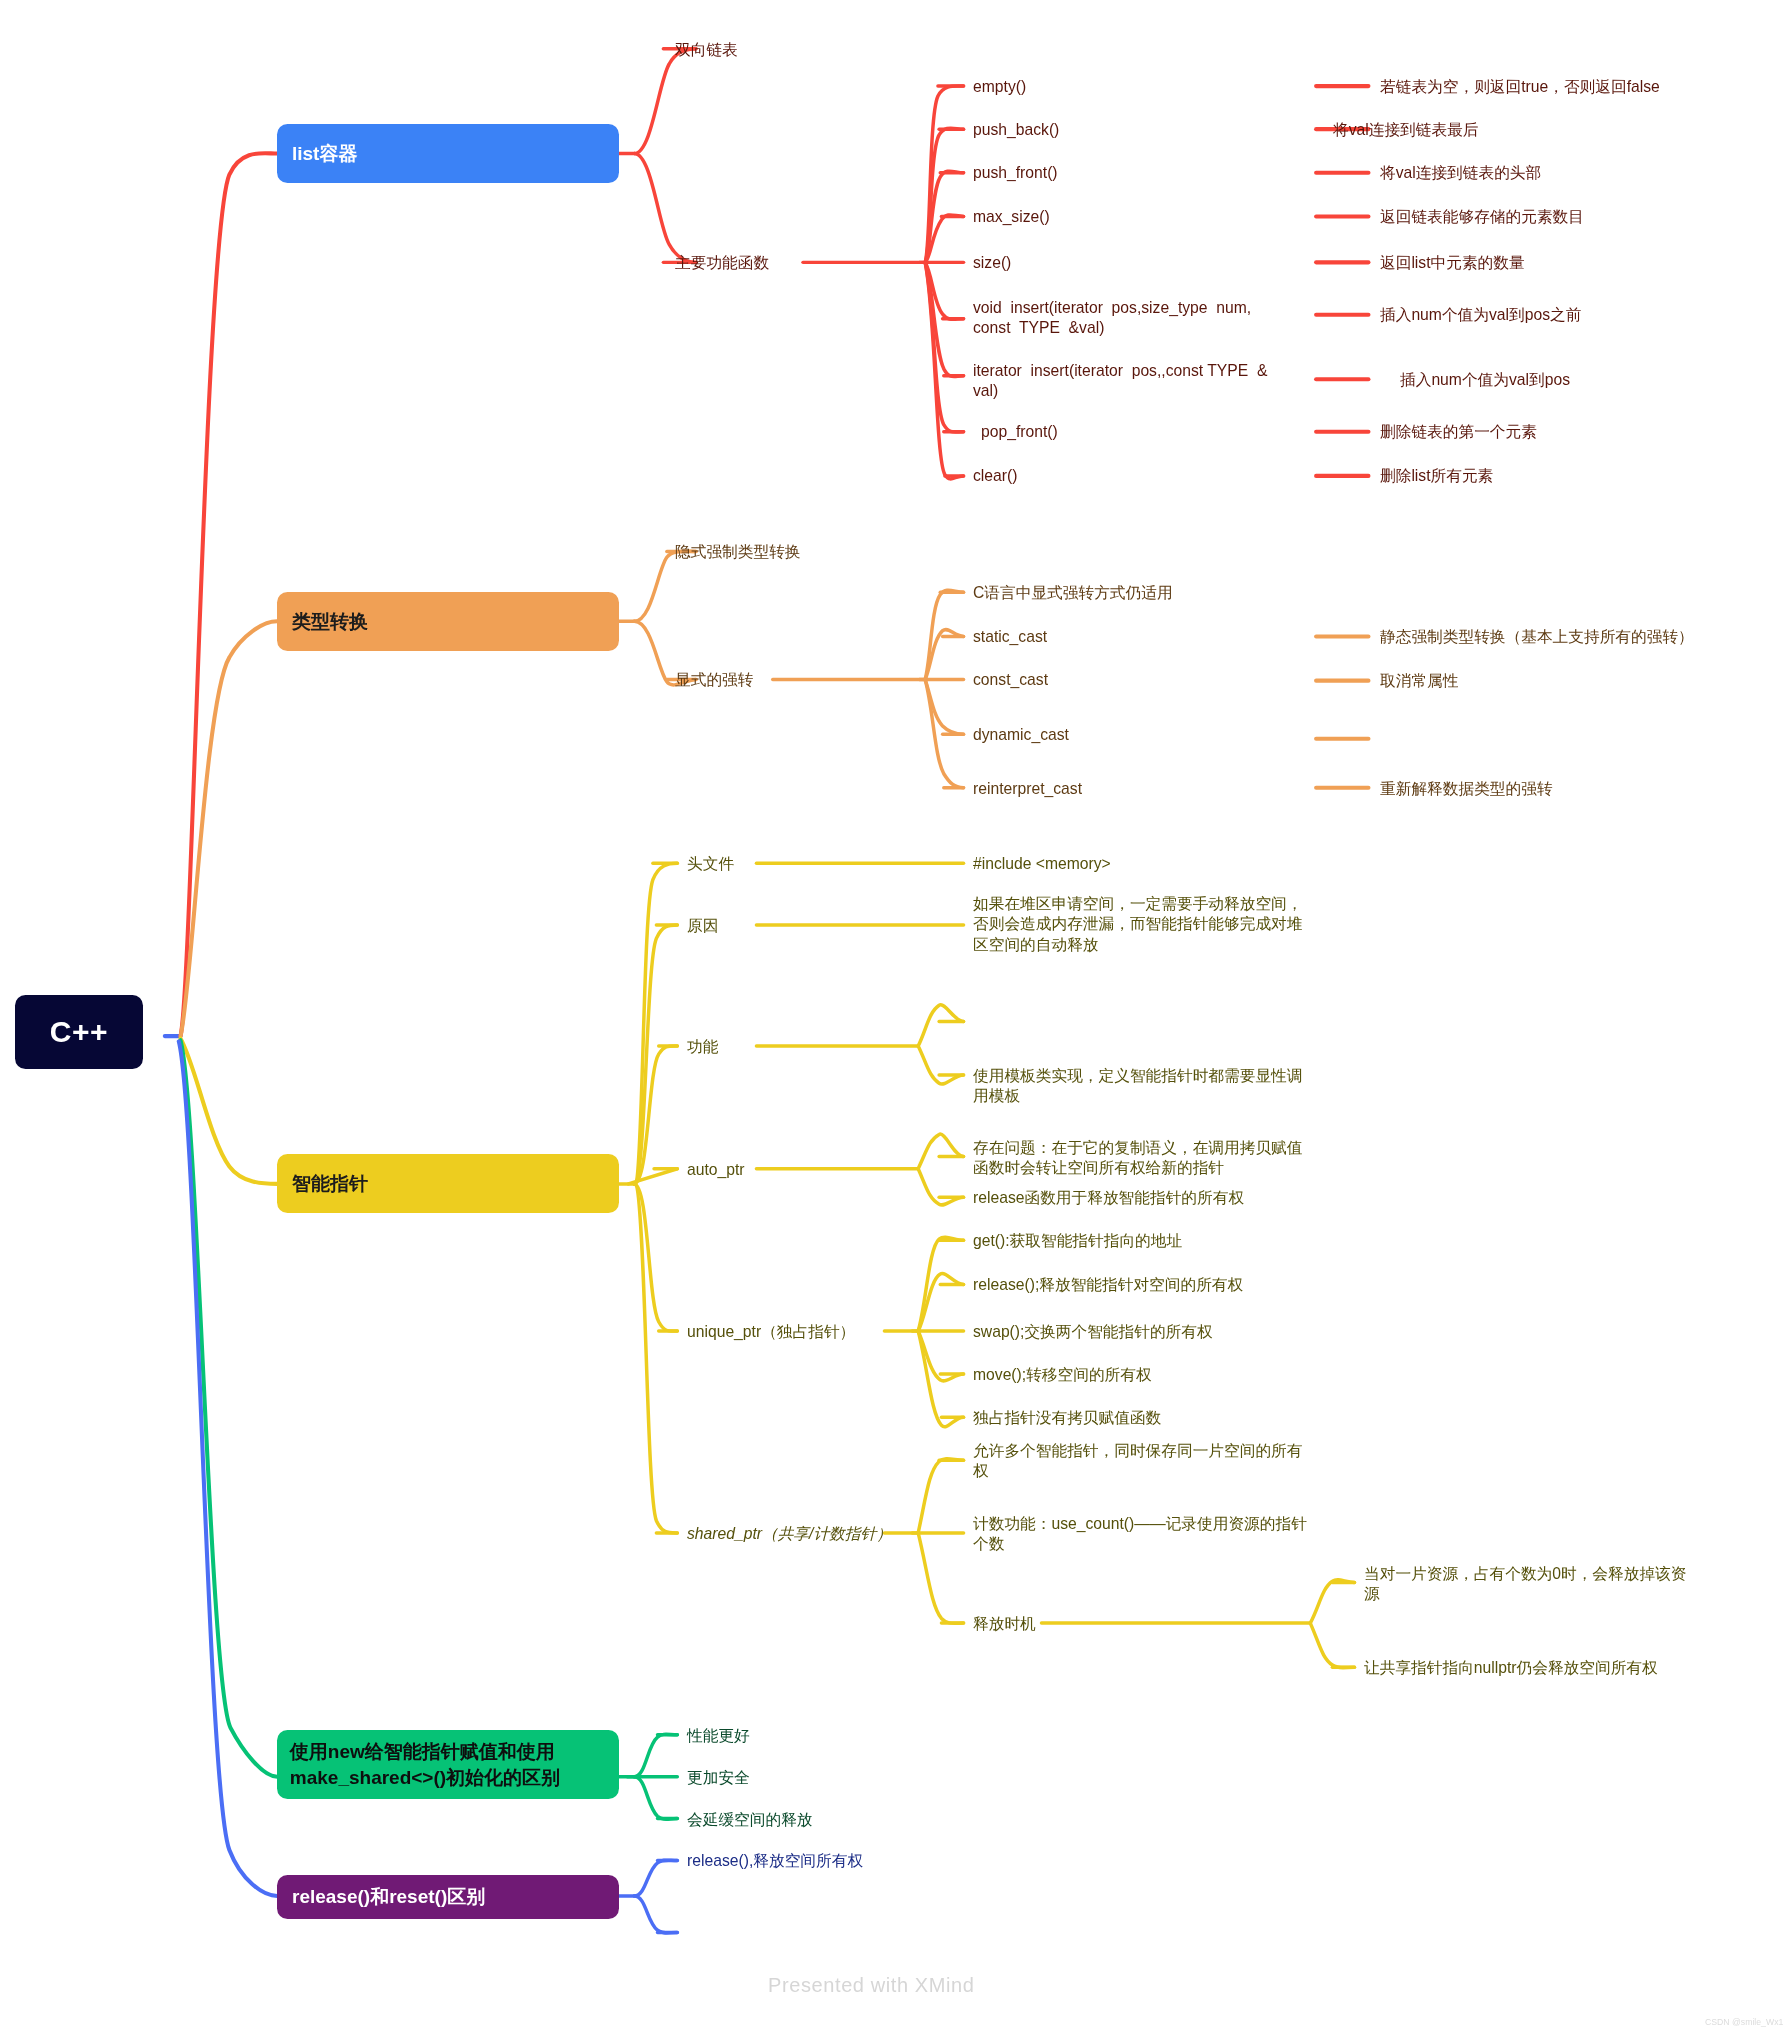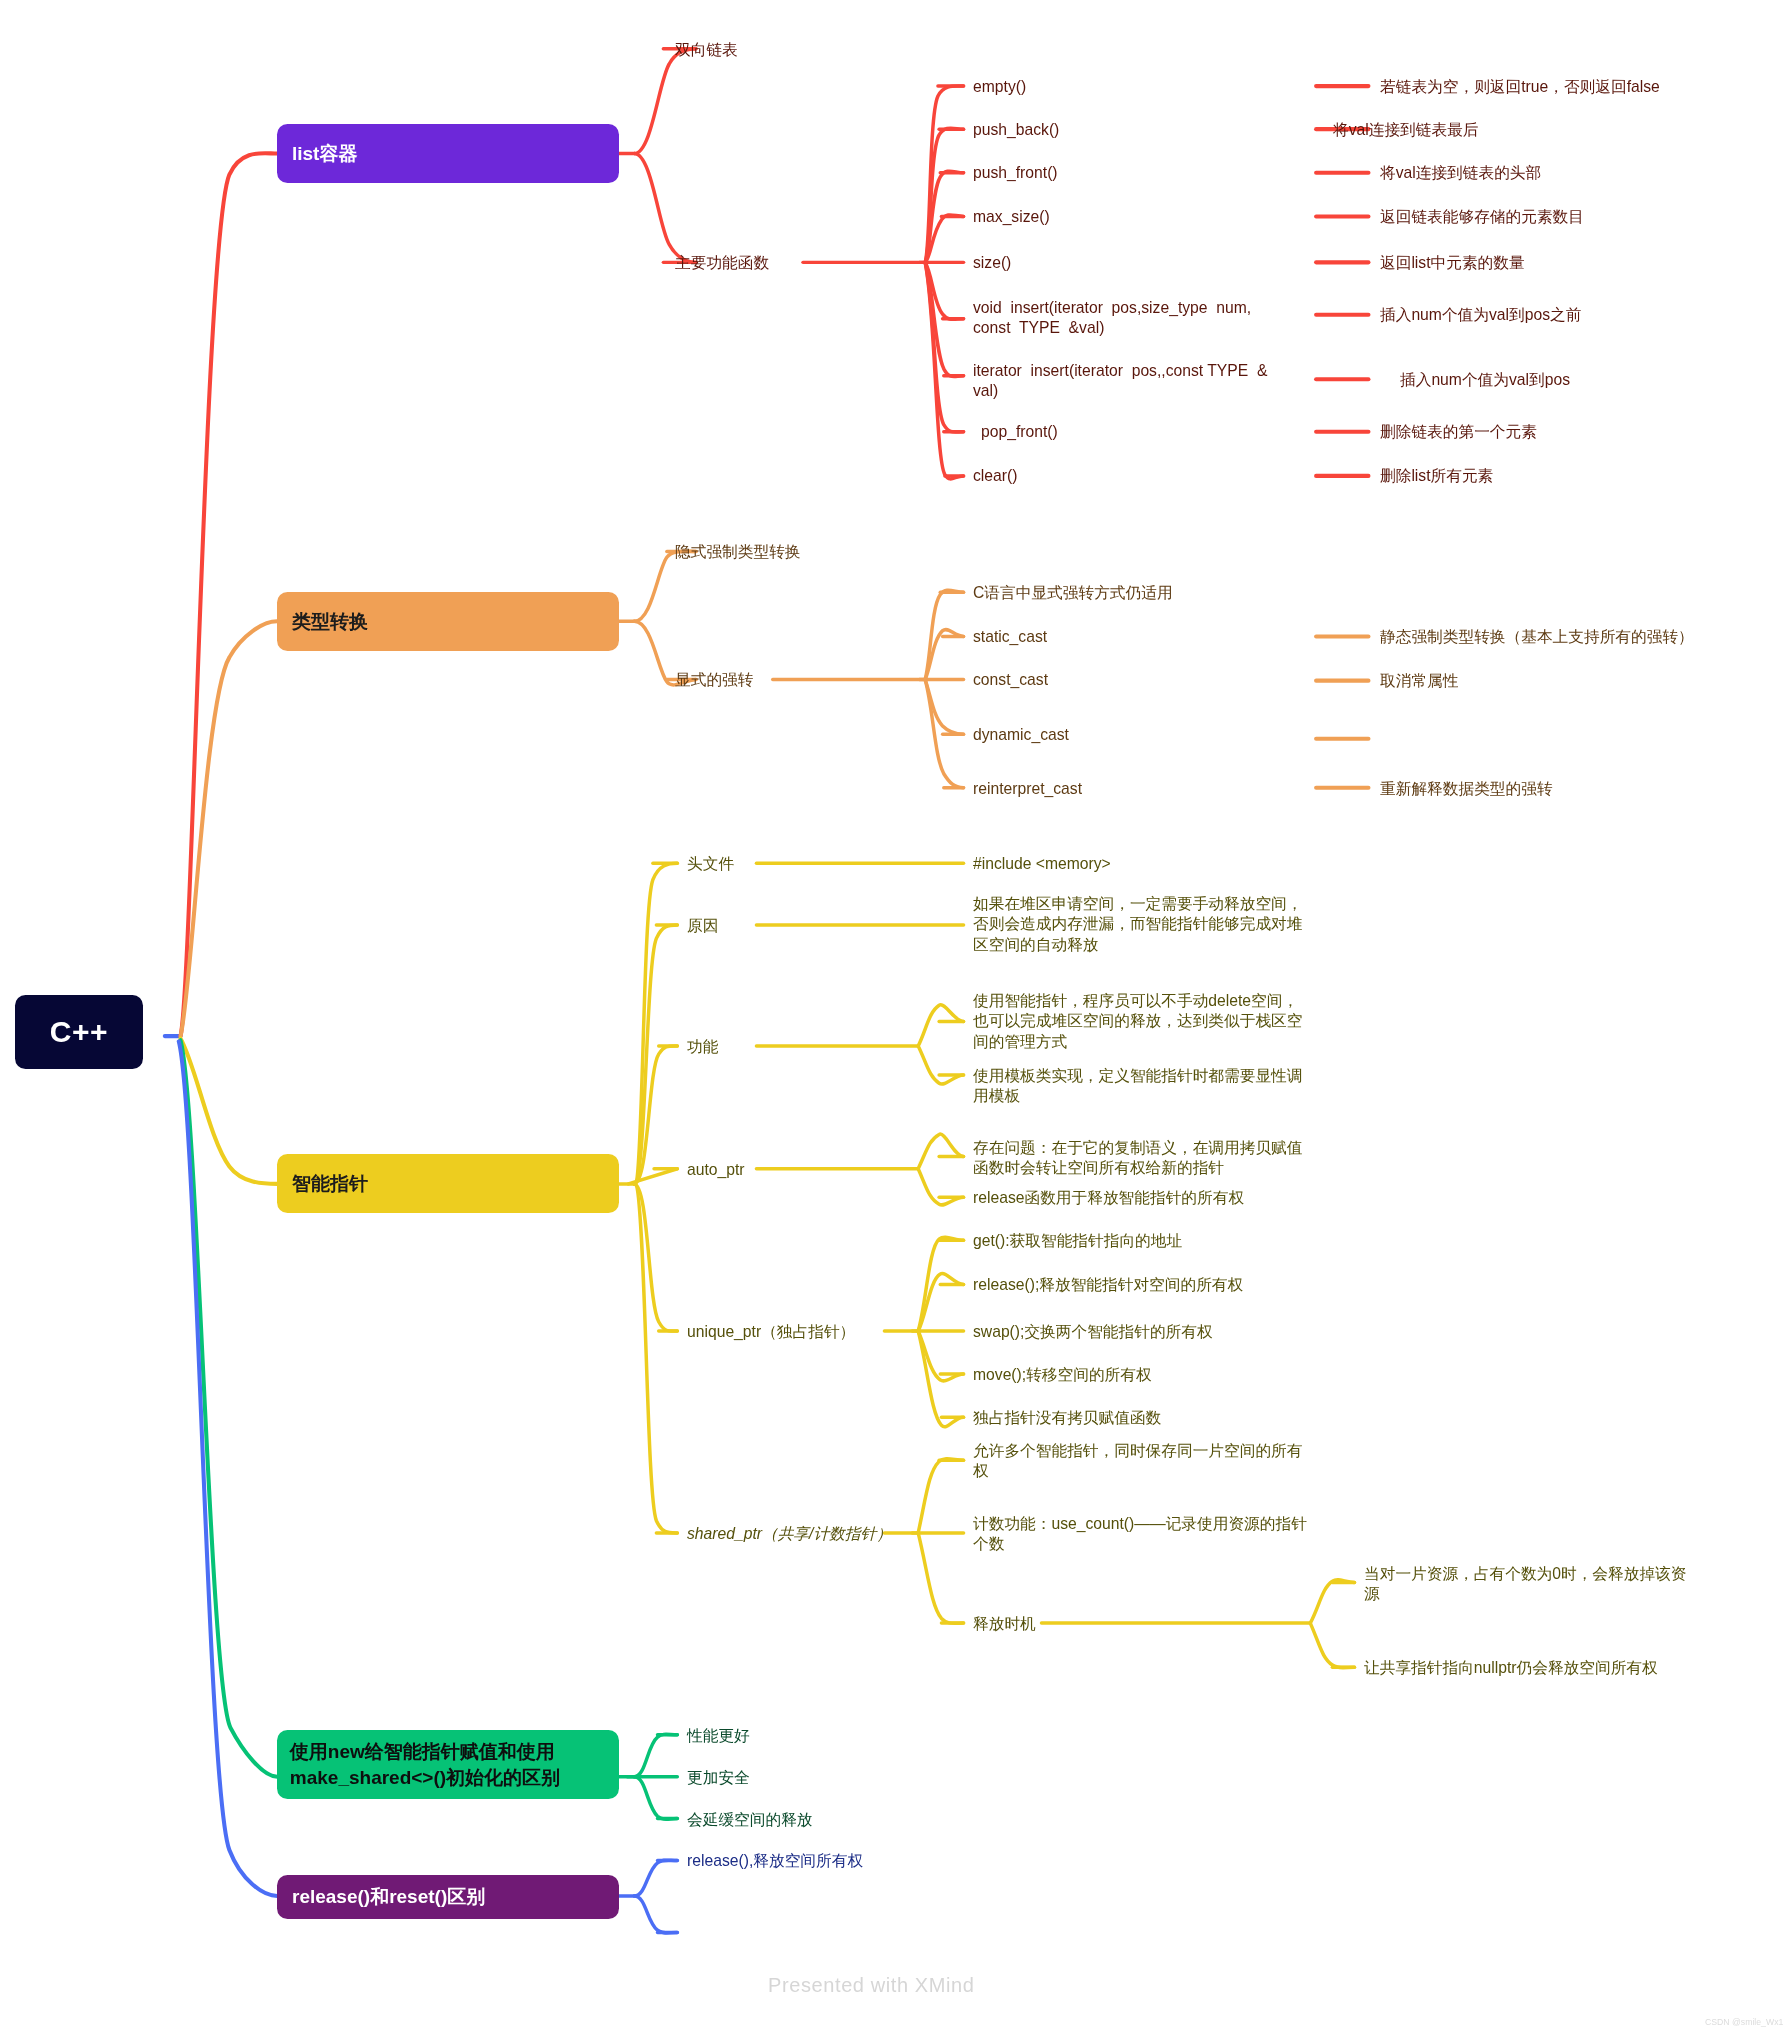--- a/index.html
+++ b/index.html
@@ -216,21 +216,21 @@
       <path d="M1090 3259 C 1110 3259 1112 3305 1130 3318 C 1140 3325 1148 3322 1164 3322" stroke="#4b6ef5" stroke-width="6"></path>
       <path d="M1164 3322 L1130 3322" stroke="#4b6ef5" stroke-width="6"></path>
 
     </g>
   </svg>
 
   <div class="node root-node" style="left:15px; top:995px; width:128px; height:74px; background:#060735; justify-content:center;">
     <span>C++</span>
   </div>
 
-  <div class="node topic-node" style="left:277px; top:124px; width:342px; height:59px; background:#6d28d9; color:#ffffff;">
+  <div class="node topic-node" style="left:277px; top:124px; width:342px; height:59px; background:#3b82f6; color:#ffffff;">
     <span>list容器</span>
   </div>
 
   <div class="node topic-node" style="left:277px; top:592px; width:342px; height:59px; background:#f0a055; color:#1c1c1c;">
     <span>类型转换</span>
   </div>
 
   <div class="node topic-node" style="left:277px; top:1154px; width:342px; height:59px; background:#edcd1f; color:#1c1c1c;">
     <span>智能指针</span>
   </div>
@@ -286,23 +286,20 @@
   <div class="leaf yellow" style="left:687px; top:916px;">原因</div>
   <div class="leaf yellow" style="left:687px; top:1037px;">功能</div>
   <div class="leaf yellow" style="left:687px; top:1160px;">auto_ptr</div>
   <div class="leaf yellow" style="left:687px; top:1322px;">unique_ptr（独占指针）</div>
   <div class="leaf yellow" style="left:687px; top:1524px;font-style:italic;">shared_ptr（共享/计数指针）</div>
 
   <div class="leaf yellow" style="left:973px; top:854px;">#include &lt;memory&gt;</div>
   <div class="leaf yellow" style="left:973px; top:894px; width:361px;">如果在堆区申请空间，一定需要手动释放空间，
 否则会造成内存泄漏，而智能指针能够完成对堆
 区空间的自动释放</div>
-  <div class="leaf yellow" style="left:973px; top:991px; width:361px;">使用智能指针，程序员可以不手动delete空间，
-也可以完成堆区空间的释放，达到类似于栈区空
-间的管理方式</div>
   <div class="leaf yellow" style="left:973px; top:1066px; width:361px;">使用模板类实现，定义智能指针时都需要显性调
 用模板</div>
   <div class="leaf yellow" style="left:973px; top:1138px; width:361px;">存在问题：在于它的复制语义，在调用拷贝赋值
 函数时会转让空间所有权给新的指针</div>
   <div class="leaf yellow" style="left:973px; top:1188px;">release函数用于释放智能指针的所有权</div>
 
   <div class="leaf yellow" style="left:973px; top:1231px;">get():获取智能指针指向的地址</div>
   <div class="leaf yellow" style="left:973px; top:1275px;">release();释放智能指针对空间的所有权</div>
   <div class="leaf yellow" style="left:973px; top:1322px;">swap();交换两个智能指针的所有权</div>
   <div class="leaf yellow" style="left:973px; top:1365px;">move();转移空间的所有权</div>

